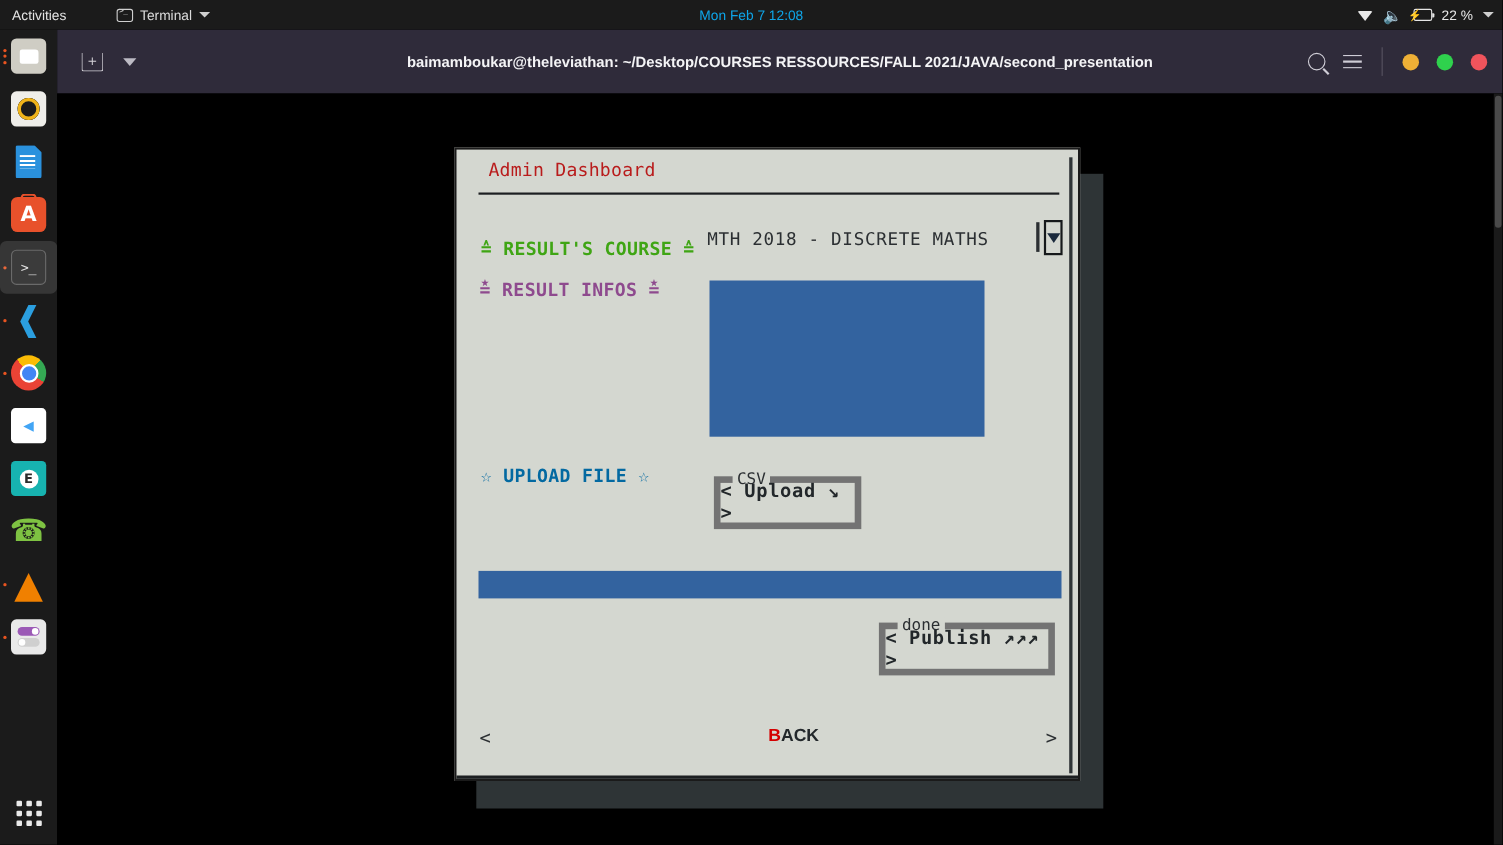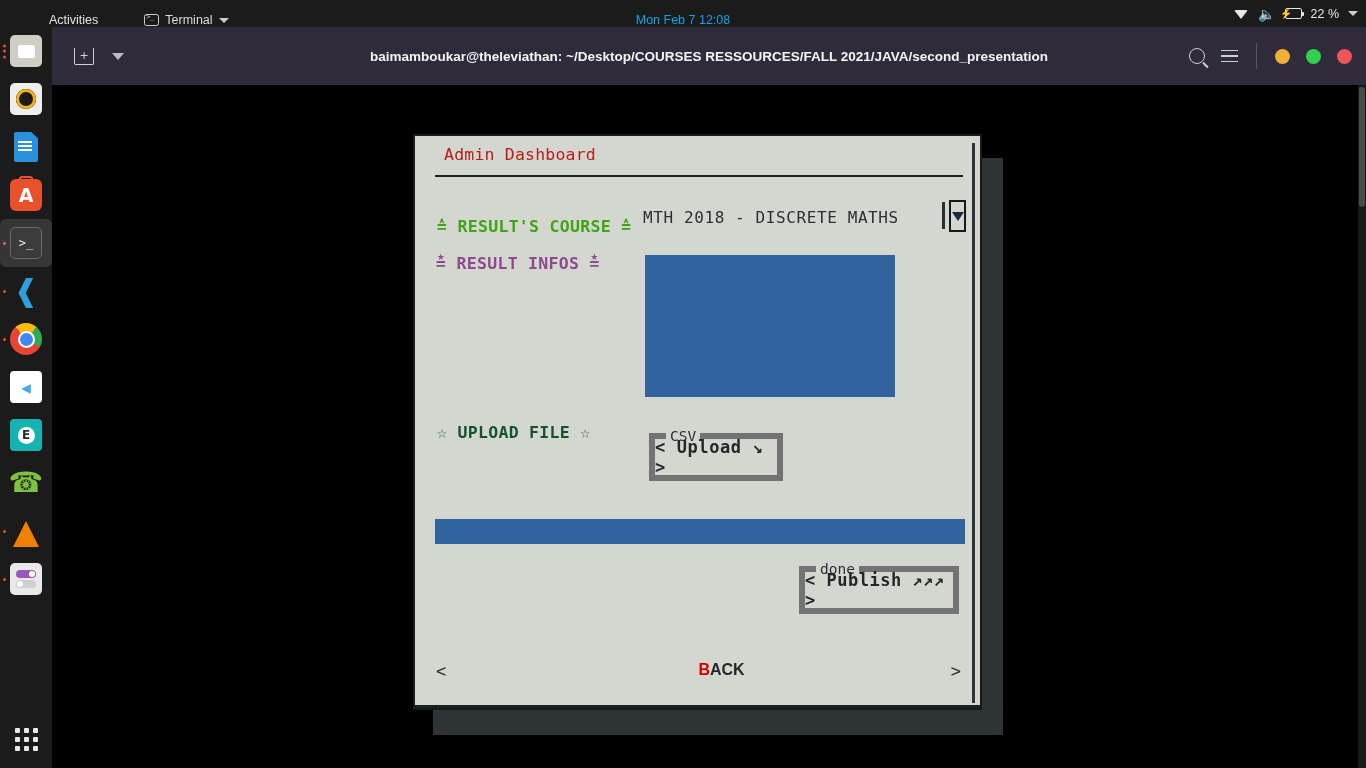--- a/index.html
+++ b/index.html
@@ -8,23 +8,22 @@
     background:#000;
     font-family:"Liberation Sans", sans-serif;
     overflow:hidden;
   }
   #screen { position:relative; width:1366px; height:768px; background:#000; }
 
   
   .topbar {
     position:absolute; left:0; top:0; width:1366px; height:27px;
     background:#1b1b1b; color:#dcdcdc;
-    display:flex; align-items:flex-end;
+    display:flex; align-items:center;
     font-size:12.5px;
-    padding-left:38px;
   }
   .tb-activities { margin-left:11px; font-size:12.5px; color:#e4e4e4; }
   .tb-appgroup { display:flex; align-items:center; gap:6px; margin-left:46px; }
   .termicon {
     width:15px; height:12px; border:1.4px solid #cfcfcf; border-radius:2.5px;
     position:relative; display:inline-block;
   }
   .termicon::before {
     content:">_"; position:absolute; left:1px; top:-2.5px;
     font-family:"DejaVu Sans Mono", monospace; font-size:7px; color:#cfcfcf;
@@ -211,21 +210,21 @@
     position:absolute; left:21px; top:118px;
     color:#8e4a8e; font-size:16.5px; font-weight:bold; letter-spacing:.3px;
   }
   .infos-box{
     position:absolute; left:230px; top:119px; width:250px; height:142px;
     background:#33639f;
   }
 
   .lbl-teal{
     position:absolute; left:22px; top:287px;
-    color:#14532d; font-size:16.5px; font-weight:bold; letter-spacing:.3px;
+    color:#0369a1; font-size:16.5px; font-weight:bold; letter-spacing:.3px;
   }
 
   .fieldset{
     position:absolute; border:6px solid #737373; background:transparent;
   }
   .fs-legend{
     position:absolute; top:-11px; left:11px; padding:0 4px; background:#d4d7d0;
     font-size:14.5px; color:#2b2f32; font-family:"DejaVu Sans Mono", monospace;
   }
   .btn-upload{

